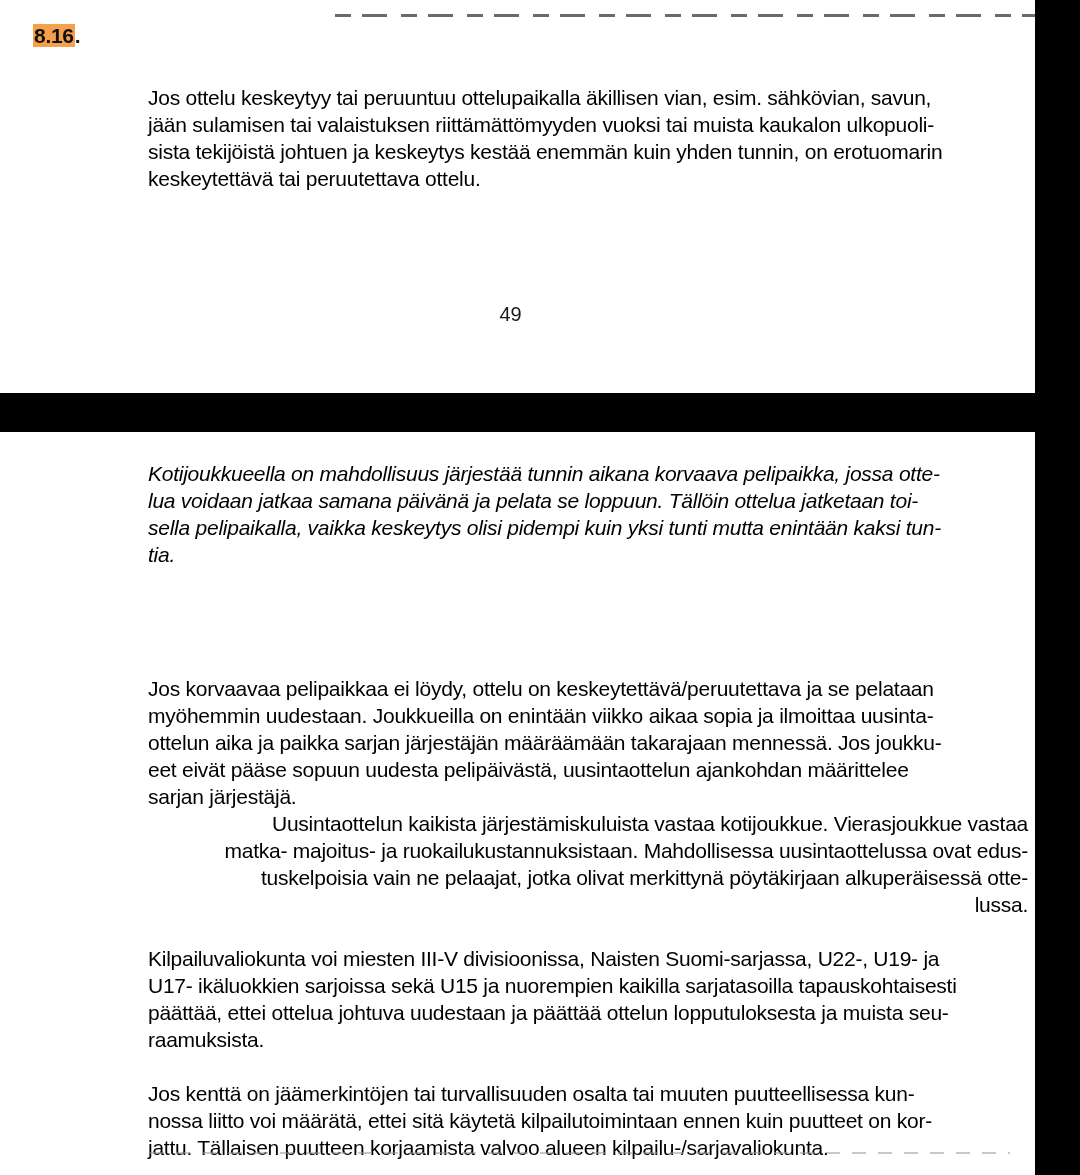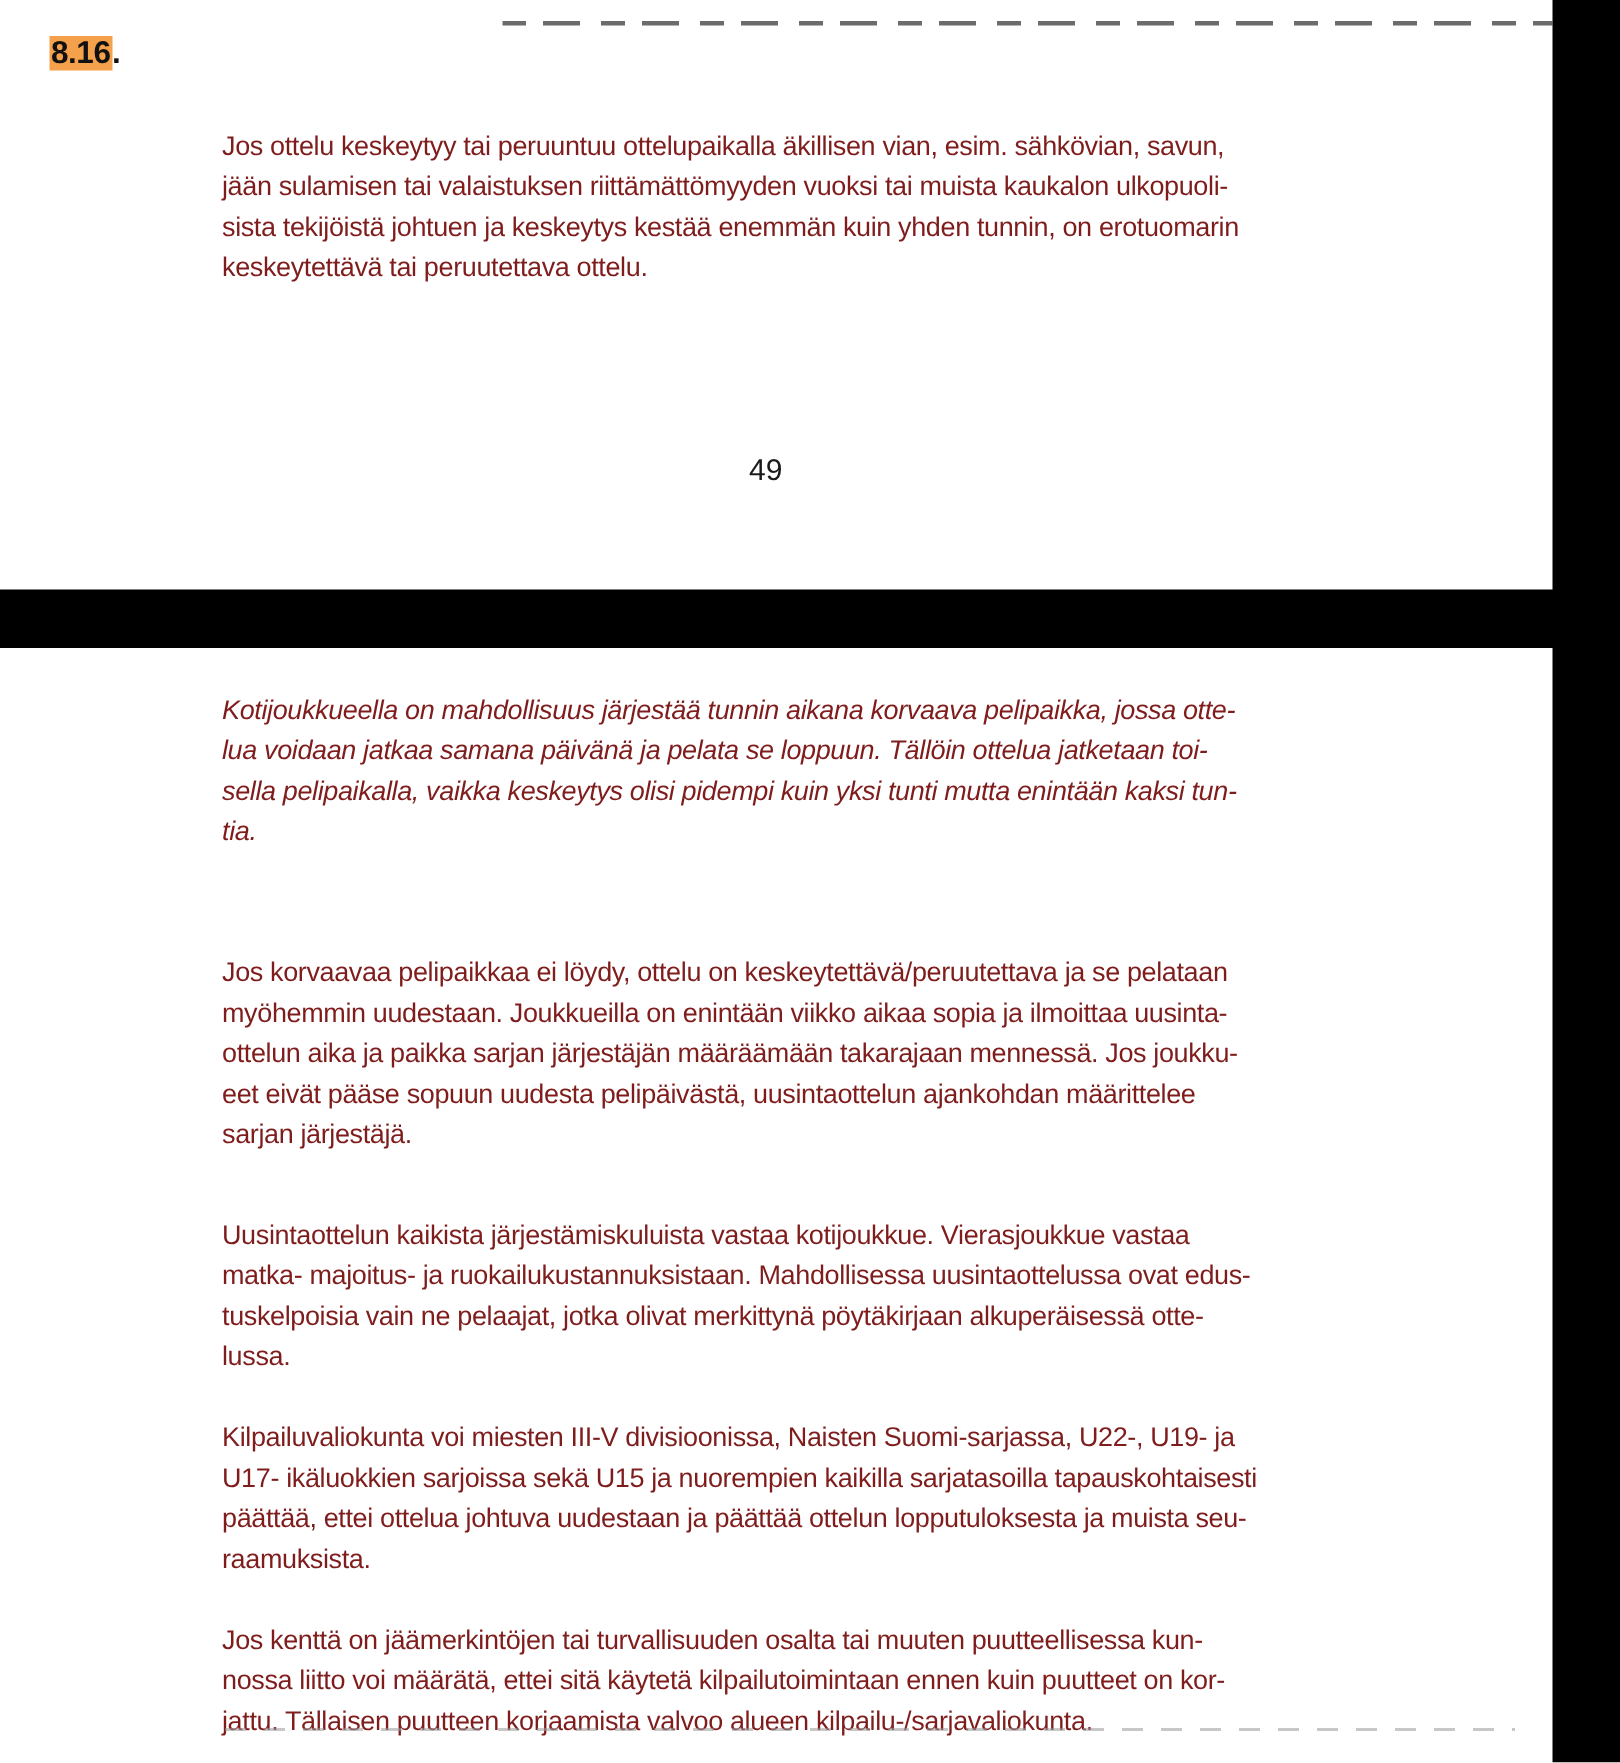--- a/index.html
+++ b/index.html
@@ -71,41 +71,41 @@
     font-size: 21px;
     line-height: 35px;
     letter-spacing: -0.4px;
     color: #111;
     white-space: pre-line;
   }
   .body-par {
     position: absolute;
     left: 148px;
     width: 880px;
-    font-size: 18px;
+    font-size: 21px;
     line-height: 27px;
     letter-spacing: -0.25px;
-    color: #7f1d1d;
+    color: #000000;
     white-space: pre;
   }
   .par-upper-1 { top: 84px; }
   .page-number {
     position: absolute;
     left: 0; top: 301px;
     width: 965px;
     text-align: center;
     font-size: 20px;
     line-height: 27px;
     color: #1a1a1a;
     padding-left: 28px;
   }
   .par-lower-1 { top: 460px; font-style: italic; }
   .par-lower-2 { top: 621px; }
-  .par-lower-3 { top: 635px; }
-  .par-lower-4 { top: 810px; }
+  .par-lower-3 { top: 675px; }
+  .par-lower-4 { top: 810px; text-align: right; }
   .par-lower-5 { top: 945px; }
   .par-lower-6 { top: 1080px; }
 </style>
 </head>
 <body>
 
 <div class="page">
 
   <div class="artifact-top"></div>
 

